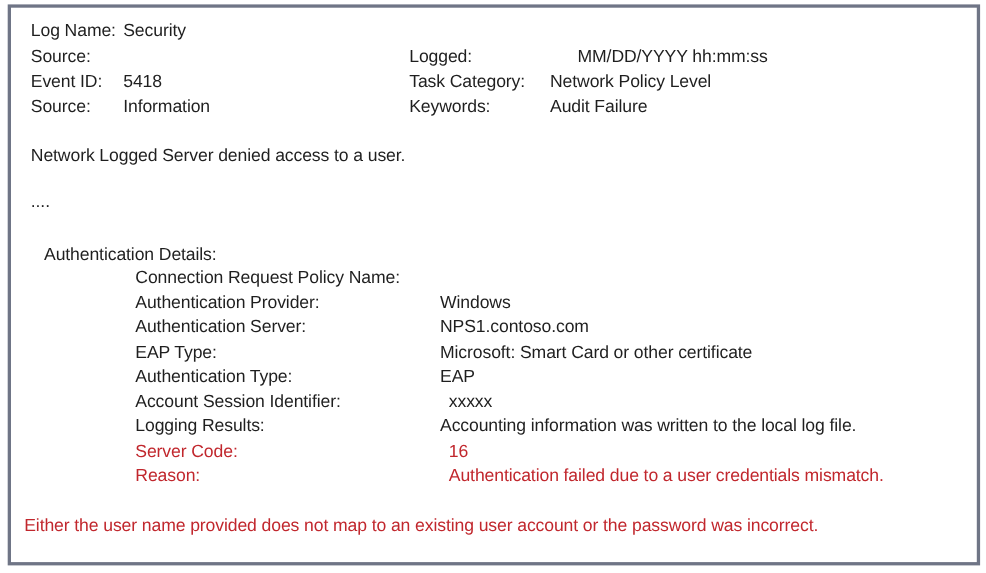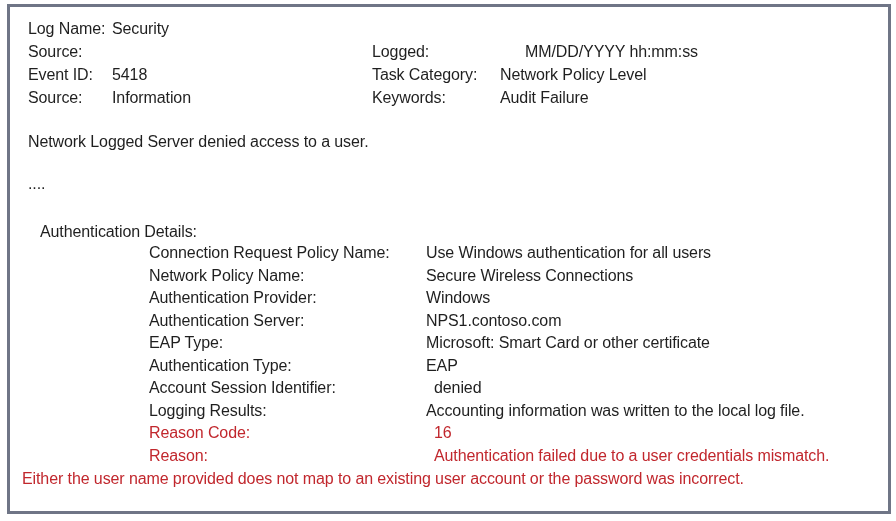--- a/index.html
+++ b/index.html
@@ -41,21 +41,21 @@
   .hvalue2.sp { left: 515px; }
 
   
   .desc   { left: 18px; top: 126px; }
   .dots   { left: 18px; top: 168px; }
   .sect   { left: 30px; top: 216px; }
 
   
   .details { position: absolute; left: 0; top: 237px; width: 100%; }
   .drow { position: relative; height: 22.5px; }
-  .drow span { position: absolute; white-space: nowrap; margin-left: 26px; }
+  .drow span { position: absolute; white-space: nowrap; }
   .dlabel { left: 113px; }
   .dvalue { left: 390px; }
   .dvalue.sp { left: 398px; }
   .red { color: var(--red); }
 
   .footer-line { left: 12px; top: 463px; color: var(--red); }
 </style>
 </head>
 <body>
 
@@ -86,52 +86,47 @@
       </div>
     </div>
 
     <div class="line desc">Network Logged Server denied access to a user.</div>
     <div class="line dots">....</div>
     <div class="line sect">Authentication Details:</div>
 
     <div class="details">
       <div class="drow">
         <span class="dlabel">Connection Request Policy Name:</span>
-        <span class="dvalue">Use Windows authentication for all users</span>
-      </div>
-      <div class="drow">
-        <span class="dlabel">Network Policy Name:</span>
-        <span class="dvalue">Secure Wireless Connections</span>
       </div>
       <div class="drow">
         <span class="dlabel">Authentication Provider:</span>
         <span class="dvalue">Windows</span>
       </div>
       <div class="drow">
         <span class="dlabel">Authentication Server:</span>
         <span class="dvalue">NPS1.contoso.com</span>
       </div>
       <div class="drow">
         <span class="dlabel">EAP Type:</span>
         <span class="dvalue">Microsoft: Smart Card or other certificate</span>
       </div>
       <div class="drow">
         <span class="dlabel">Authentication Type:</span>
         <span class="dvalue">EAP</span>
       </div>
       <div class="drow">
         <span class="dlabel">Account Session Identifier:</span>
-        <span class="dvalue sp">denied</span>
+        <span class="dvalue sp">xxxxx</span>
       </div>
       <div class="drow">
         <span class="dlabel">Logging Results:</span>
         <span class="dvalue">Accounting information was written to the local log file.</span>
       </div>
       <div class="drow red">
-        <span class="dlabel">Reason Code:</span>
+        <span class="dlabel">Server Code:</span>
         <span class="dvalue sp">16</span>
       </div>
       <div class="drow red">
         <span class="dlabel">Reason:</span>
         <span class="dvalue sp">Authentication failed due to a user credentials mismatch.</span>
       </div>
     </div>
 
     <div class="line footer-line">Either the user name provided does not map to an existing user account or the password was incorrect.</div>
 

